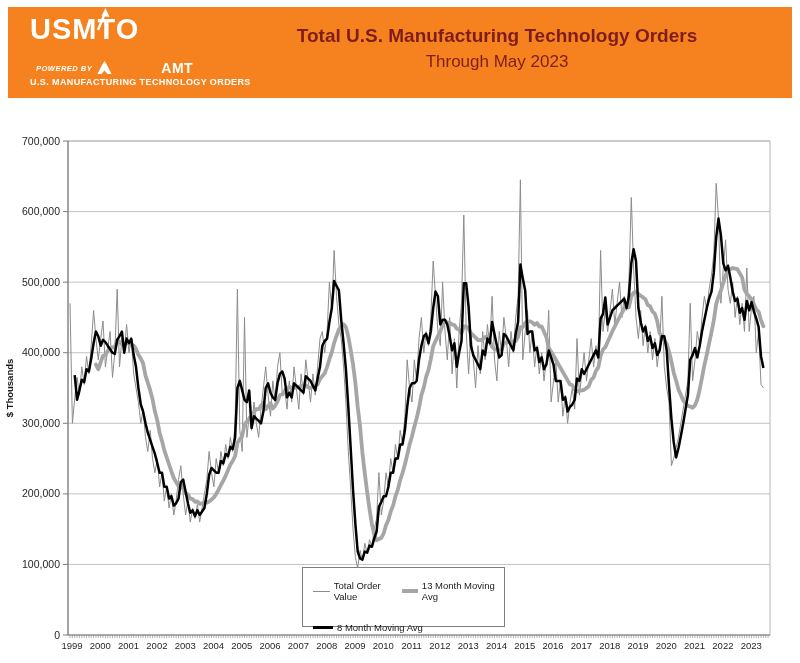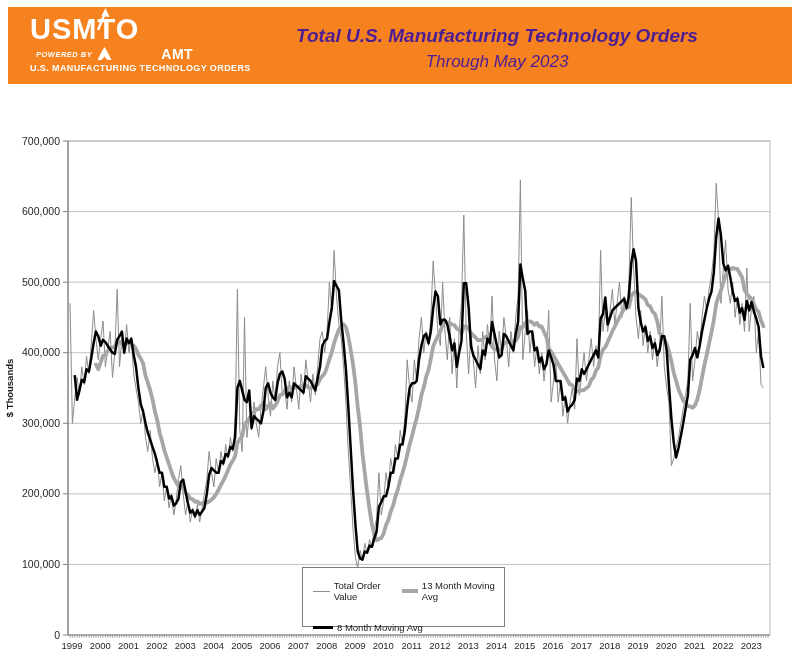--- a/index.html
+++ b/index.html
@@ -1,30 +1,30 @@
 <!DOCTYPE html>
 <html><head>
 <meta charset="utf-8">
 <style>
   html,body{margin:0;padding:0;background:#ffffff;}
   .page{position:relative;width:800px;height:663px;background:#ffffff;
         font-family:"Liberation Sans",sans-serif;overflow:hidden;}
 
   
-  .banner{position:absolute;left:8px;top:7px;width:784px;height:77px;}
+  .banner{position:absolute;left:8px;top:7px;width:784px;height:91px;}
   .logo-block{position:absolute;left:22px;top:8px;color:#ffffff;}
   .logo-row{position:relative;display:inline-block;line-height:1;}
   .logo-text{font-size:29px;font-weight:bold;letter-spacing:1px;color:#ffffff;}
   .logo-arrow{position:absolute;left:64px;top:-7px;}
-  .powered-row{display:flex;align-items:center;margin-top:2px;margin-left:6px;}
+  .powered-row{display:flex;align-items:center;margin-top:16px;margin-left:6px;}
   .powered-by{font-size:7.5px;font-style:italic;font-weight:bold;letter-spacing:.5px;margin-right:5px;}
   .amt-mark{display:flex;align-items:center;font-weight:bold;font-size:14px;letter-spacing:.5px;gap:48px;}
   .amt-gear{margin-right:1px;}
   .logo-subtitle{margin-top:1px;font-size:9px;font-weight:bold;letter-spacing:.4px;white-space:nowrap;}
-  .title-block{position:absolute;left:230px;right:36px;top:16px;text-align:center;color:#4c1d95;font-style:italic;}
+  .title-block{position:absolute;left:230px;right:36px;top:16px;text-align:center;color:#7f1d1d;}
   .title-line1{font-size:19px;font-weight:bold;line-height:1.35;}
   .title-line2{font-size:17px;font-weight:normal;line-height:1.5;}
 
   
   #chart-svg{position:absolute;left:0;top:125px;}
   .legend{position:absolute;left:302px;top:567px;width:201px;height:58px;
           background:#ffffff;border:1px solid #7f7f7f;z-index:5;
           font-size:9.5px;color:#1a1a1a;}
   .legend-row{display:flex;align-items:center;height:26px;padding-left:10px;margin-top:10px;}
   .legend-item{display:flex;align-items:center;}

